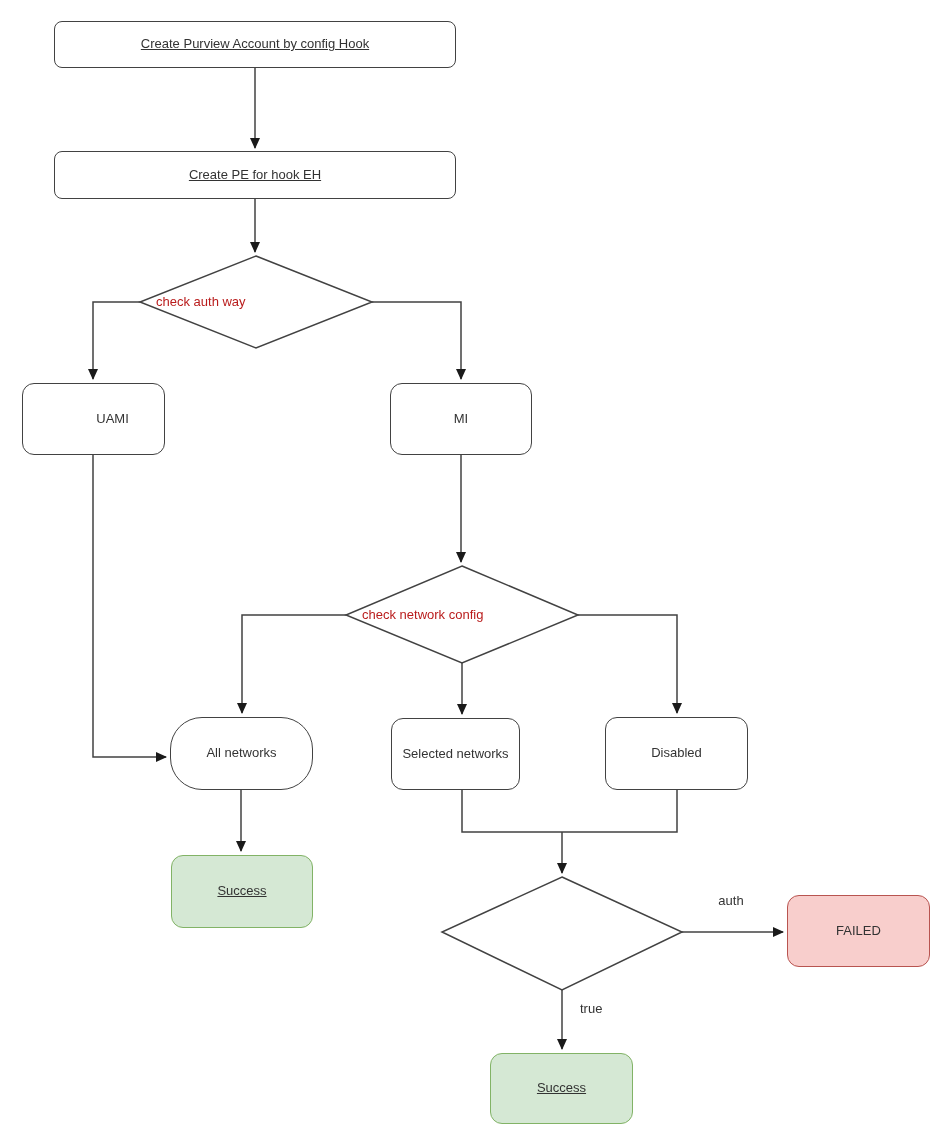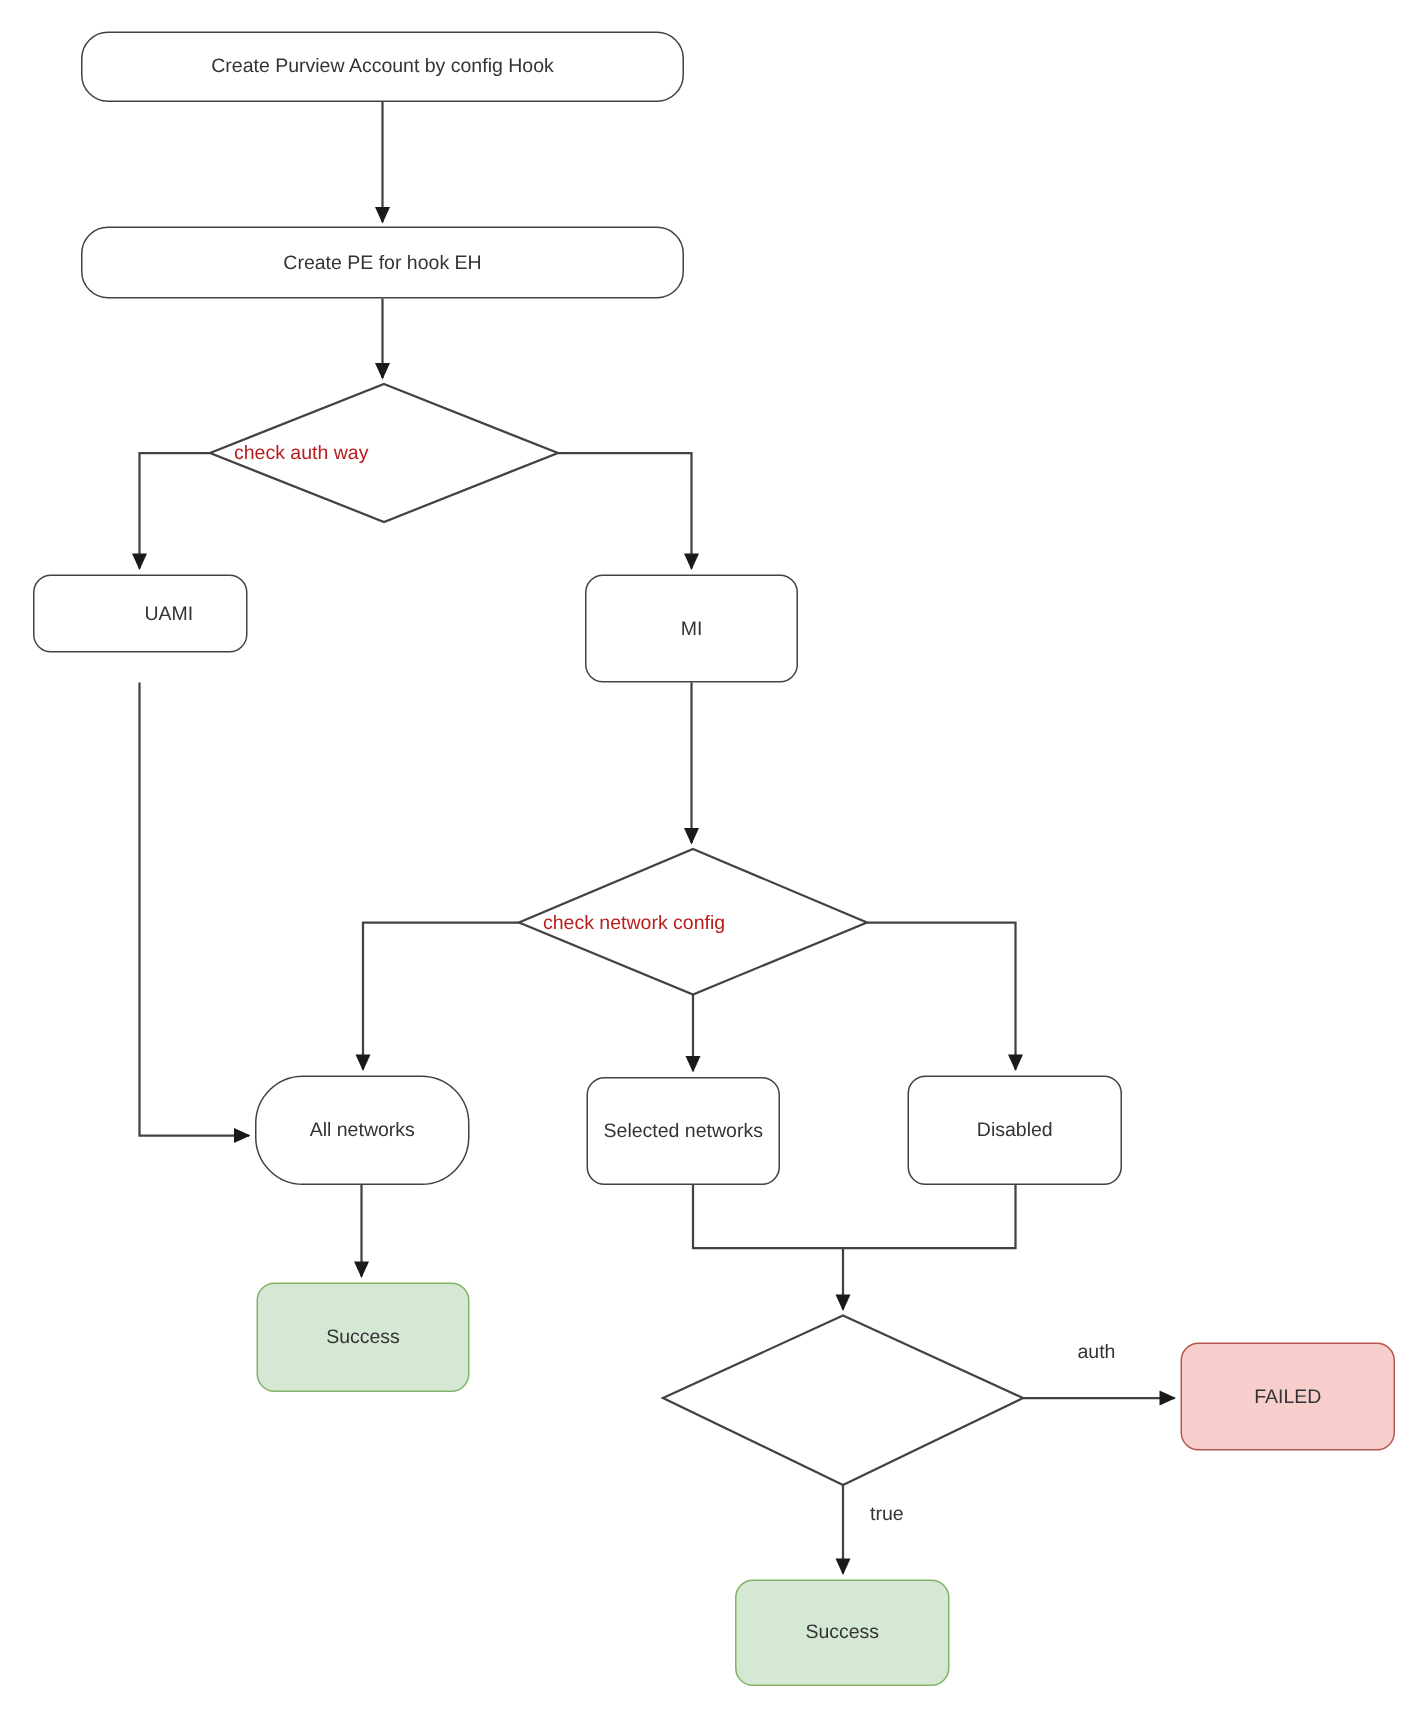--- a/index.html
+++ b/index.html
@@ -38,25 +38,26 @@
     align-items: center;
     justify-content: center;
     text-align: center;
     font-size: 13px;
     line-height: 1.25;
     color: #333333;
     background: #ffffff;
     border: 1.5px solid #424242;
     box-sizing: border-box;
   }
-  .rounded-sm { border-radius: 18px; }
+  .rounded-sm { border-radius: 8px; text-decoration: underline; }
   .rounded    { border-radius: 12px; }
   .success {
     background: #d5e8d4;
     border-color: #82b366;
+    text-decoration: underline;
   }
   .failed {
     background: #f8cecc;
     border-color: #b85450;
   }
   .diamond-label {
     position: absolute;
     font-size: 13px;
     line-height: 1.25;
     color: #b91c1c;
@@ -103,21 +104,21 @@
   </svg>
 
   <div class="node rounded-sm" style="left:54px; top:21px; width:402px; height:47px;">
     <span>Create Purview Account by config Hook</span>
   </div>
 
   <div class="node rounded-sm" style="left:54px; top:151px; width:402px; height:48px;">
     <span>Create PE for hook EH</span>
   </div>
 
-  <div class="node rounded" style="left:22px; top:383px; width:143px; height:52px;padding-left:38px;">
+  <div class="node rounded" style="left:22px; top:383px; width:143px; height:72px;padding-left:38px;">
     <span>UAMI</span>
   </div>
 
   <div class="node rounded" style="left:390px; top:383px; width:142px; height:72px;">
     <span>MI</span>
   </div>
 
   <div class="node rounded" style="left:170px; top:717px; width:143px; height:73px;border-radius:32px;">
     <span>All networks</span>
   </div>

